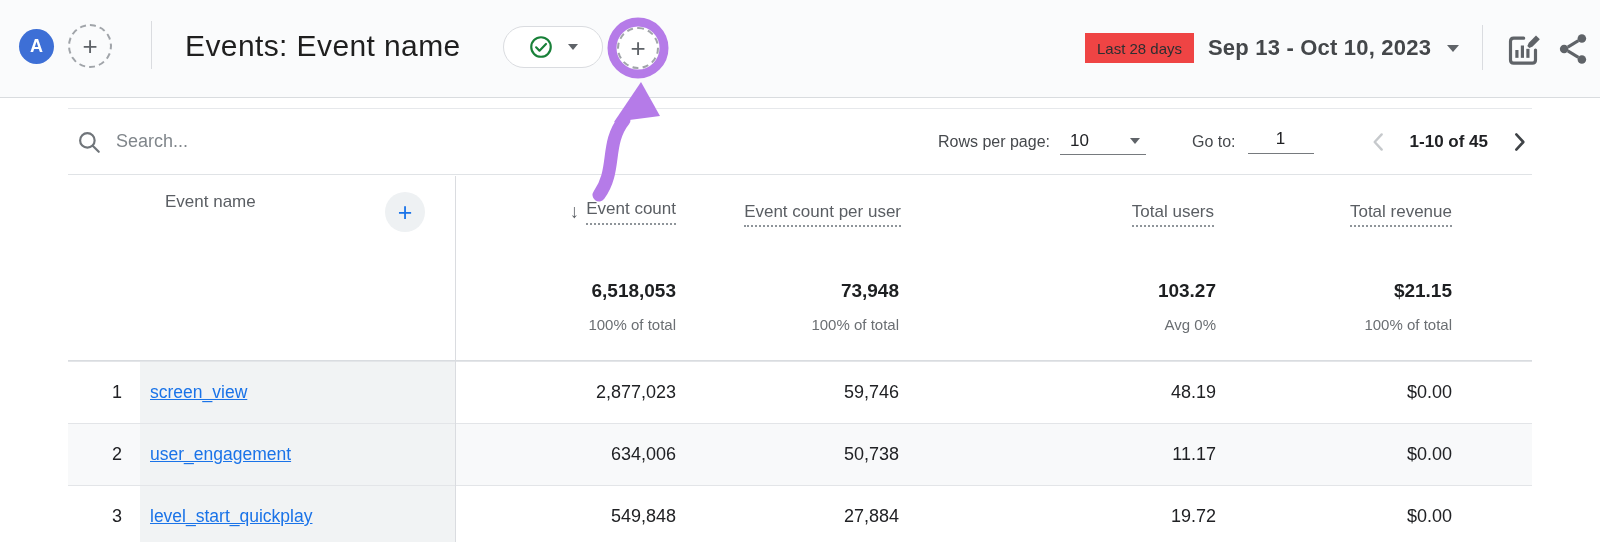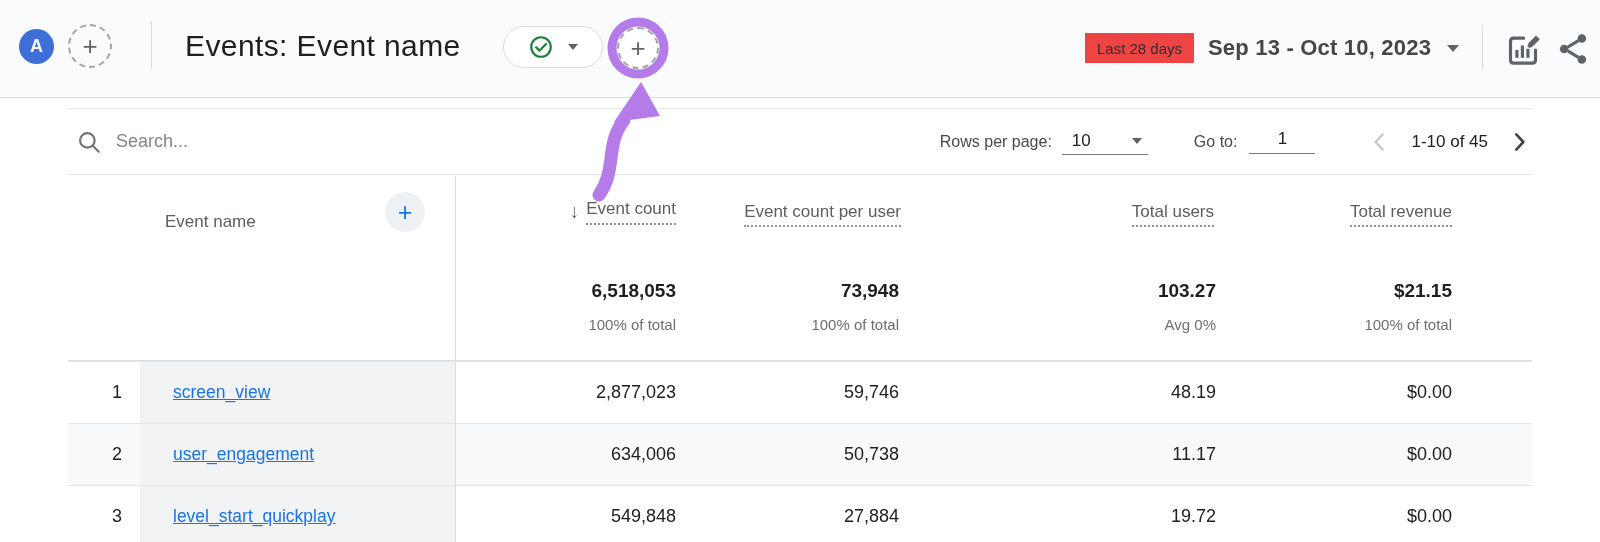--- a/index.html
+++ b/index.html
@@ -57,49 +57,49 @@
                    align-items:center; }
   .tb-label { font-size:16px; color:#46494d; white-space:nowrap; }
   .select-box { display:flex; align-items:center; justify-content:space-between;
                 width:86px; margin-left:10px; border-bottom:1px solid #767a7e;
                 padding:2px 6px 3px 10px; cursor:pointer; }
   .select-box .sel-val { font-size:17px; color:#202124; }
   .goto-label { margin-left:46px; }
   .goto-input { width:66px; margin-left:12px; border:none; border-bottom:1px solid #767a7e;
                 outline:none; background:transparent; text-align:center; font-size:17px;
                 font-family:"Liberation Sans", sans-serif; color:#202124; padding-bottom:4px; }
-  .pager { display:flex; align-items:center; margin-left:52px; gap:18px; }
+  .pager { display:flex; align-items:center; margin-left:52px; gap:18px;font-weight:bold; }
   .pager .range { font-size:17px; color:#202124; white-space:nowrap; }
   .chev { cursor:pointer; display:flex; align-items:center; }
 
   
   .grid-row { display:grid; grid-template-columns:72px 315px 235px 225px 315px 302px; }
   .thead { height:74px; align-items:center; }
   .th { font-size:17px; color:#5a5e63; }
   .th .dotted { border-bottom:2px dotted #8f959a; padding-bottom:4px; }
-  .th-name { display:flex; align-items:flex-end; justify-content:space-between; padding-left:25px; padding-right:30px; }
+  .th-name { display:flex; align-items:flex-start; justify-content:space-between; padding-left:25px; padding-right:30px; }
   .add-col-btn { width:40px; height:40px; border-radius:50%; background:#eef1f3; border:none;
                  color:#1a73e8; font-size:25px; line-height:1; cursor:pointer;
                  display:flex; align-items:center; justify-content:center; font-family:"Liberation Sans",sans-serif; }
   .num-col { text-align:right; padding-right:18px; }
   .col-ec   { text-align:right; padding-right:14px; }
   .col-tu   { text-align:right; padding-right:16px; }
   .col-ecpu { text-align:right; padding-right:14px; }
   .col-tr   { text-align:right; padding-right:80px; }
   .th-sort { display:inline-flex; align-items:center; gap:7px; cursor:pointer; }
   .sort-arrow { font-size:19px; color:#5f6368; }
 
   .totals { height:112px; border-bottom:1px solid #d9dce0; padding-top:31px; }
   .totals .big { font-size:19px; font-weight:700; color:#1d1f21; }
   .totals .note { font-size:15px; color:#6b6f73; margin-top:14px; }
 
   .trow { height:62px; border-top:1px solid #e3e5e8; align-items:center; font-size:18px; }
   .trow:first-of-type { border-top:none; }
   .trow:nth-of-type(odd) { background:#f8f9fa; }
-  .cell-name { background:#f1f3f4; height:100%; display:flex; align-items:center; padding-left:33px; }
+  .cell-name { background:#f1f3f4; height:100%; display:flex; align-items:center; padding-left:10px; }
   .event-link { color:#1a73e8; font-size:17.5px; text-decoration:underline; cursor:pointer; }
   .col-divider { position:absolute; left:455px; top:176px; width:1px; height:366px;
                  background:#dadce0; z-index:5; }
 </style>
 </head>
 <body>
 
 <div class="app">
 
   <div class="topbar">

